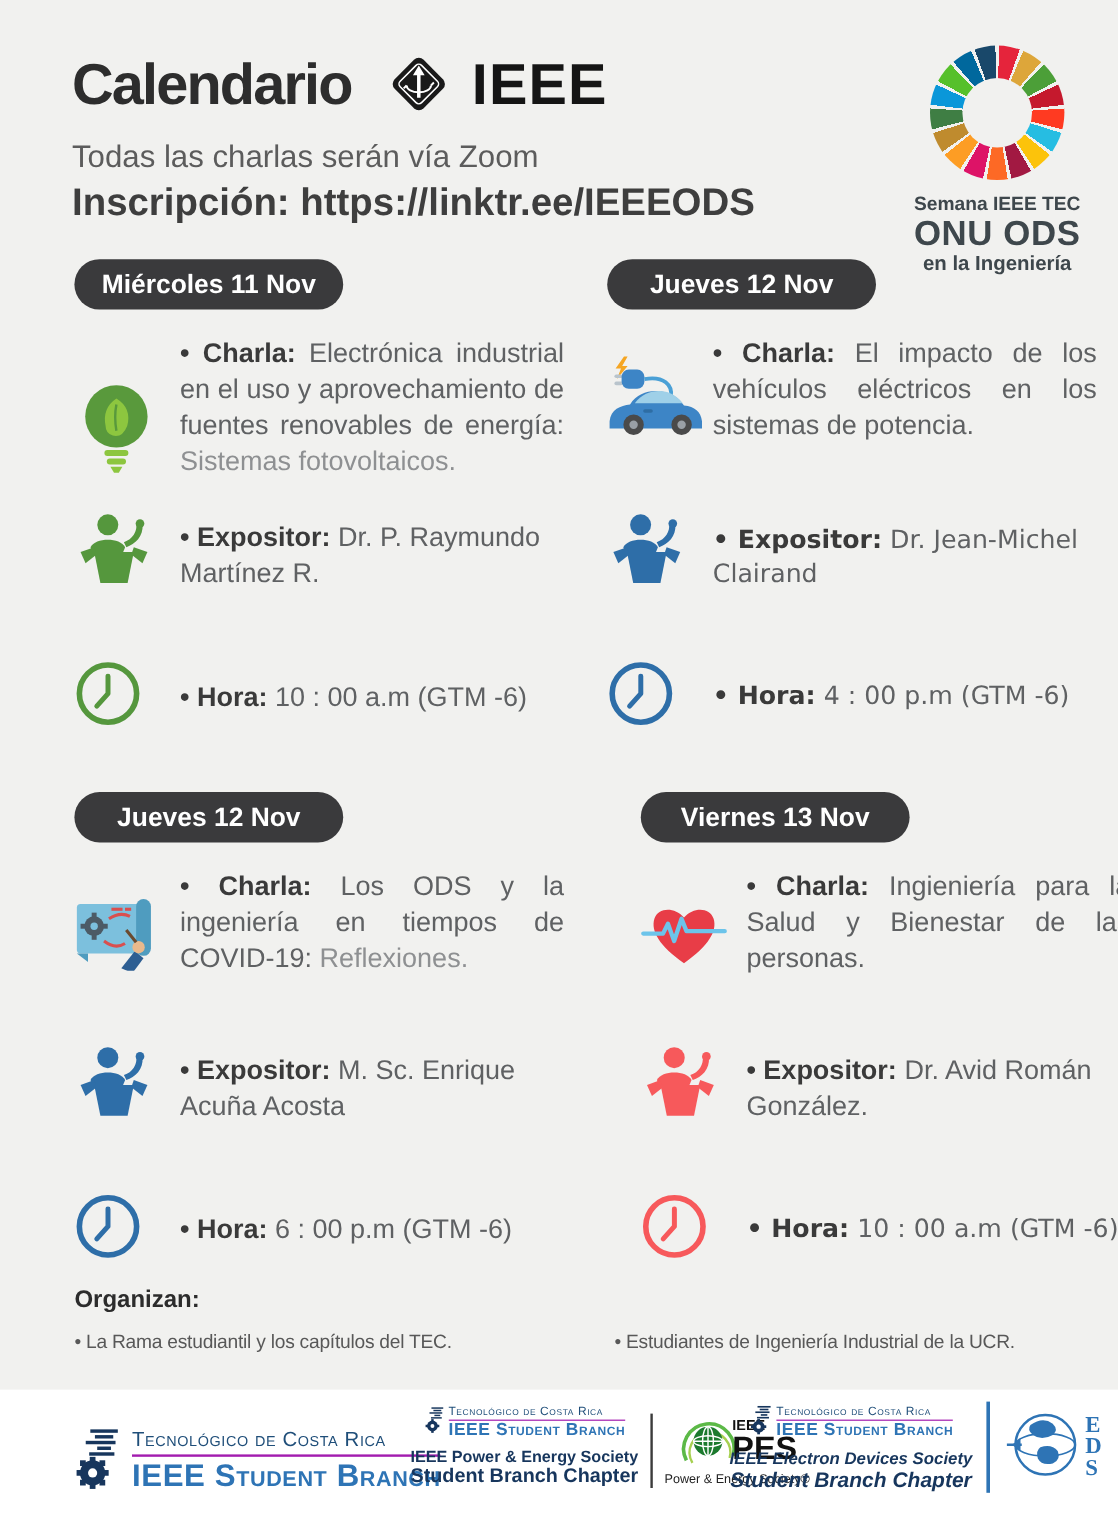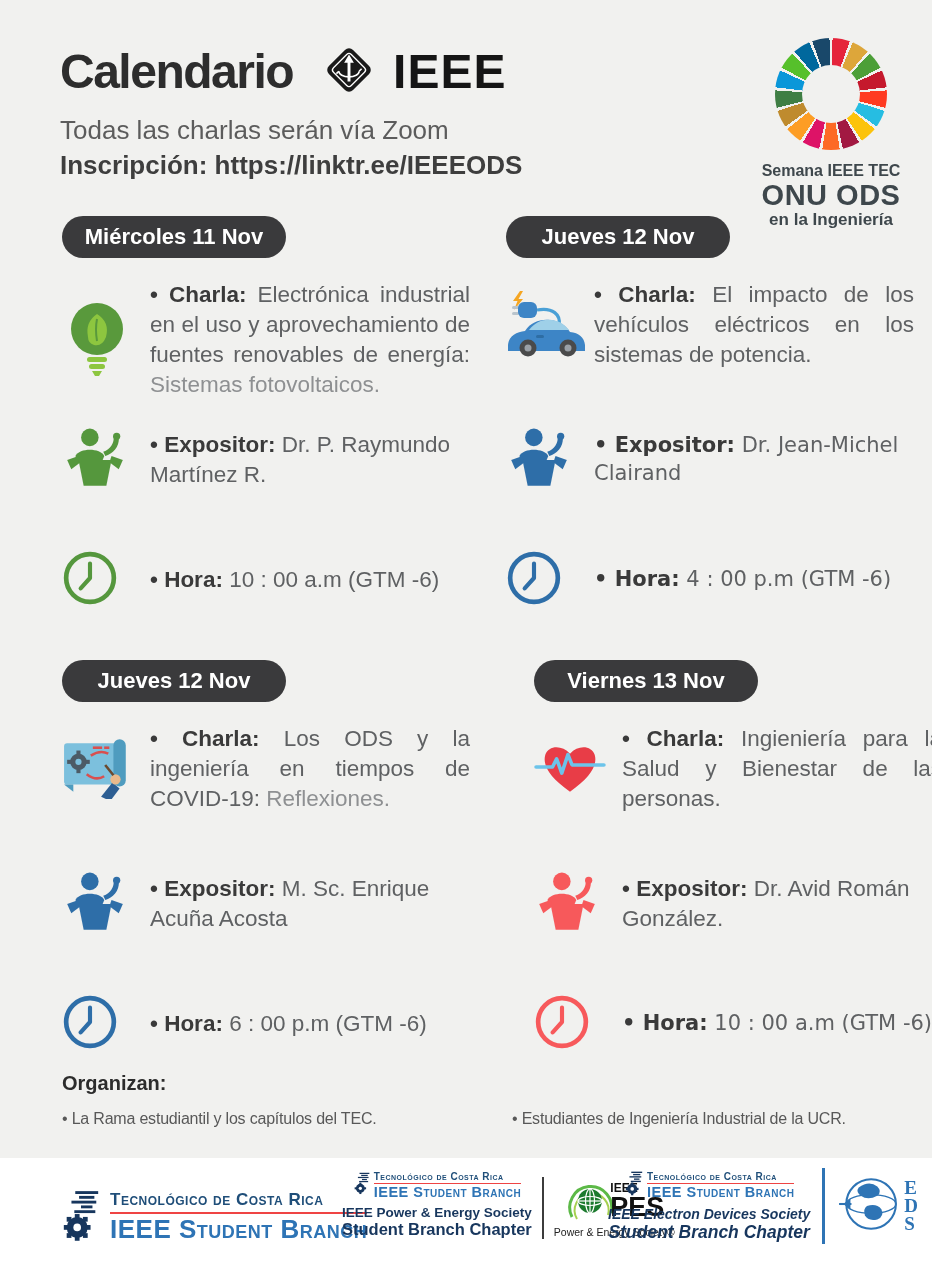--- a/index.html
+++ b/index.html
@@ -6,36 +6,36 @@
   .page{position:relative;width:932px;height:1280px;background:#f1f1ef;overflow:hidden;
         font-family:"Liberation Sans",sans-serif;}
 
   
   .header{position:absolute;left:60px;top:44px;}
   .title-row{display:flex;align-items:flex-start;gap:24px;}
   .title{margin:0;font-size:48px;font-weight:700;color:#2d2d2d;letter-spacing:-1.5px;}
   .brand{font-size:48px;font-weight:800;color:#151515;letter-spacing:1px;margin-left:-6px;}
   .ieee-logo{display:inline-flex;margin-left:6px;}
   .sub1{margin:16px 0 2px;font-size:26px;color:#5c5c5c;font-weight:400;}
-  .sub2{margin:4px 0 0;font-size:26px;color:#3e3e3e;font-weight:600;}
+  .sub2{margin:4px 0 0;font-size:32px;color:#3e3e3e;font-weight:600;}
 
   
   .sdg{position:absolute;left:748px;top:38px;width:166px;text-align:center;color:#3e474c;}
   .wheel{position:relative;width:112px;height:112px;border-radius:50%;margin:0 auto 12px;}
   .wheel .hole{position:absolute;left:27px;top:27px;width:58px;height:58px;border-radius:50%;background:#f1f1ef;}
   .sdg-l1{font-size:16px;font-weight:700;}
   .sdg-l2{font-size:29px;font-weight:700;line-height:1.05;letter-spacing:.5px;}
   .sdg-l3{font-size:17px;font-weight:700;}
 
   
   .event{position:absolute;width:408px;height:420px;}
   .e1{left:62px;top:216px}.e2{left:506px;top:216px}.e3{left:62px;top:660px}.e4{left:534px;top:660px}
   .pill{width:224px;box-sizing:border-box;background:#3a3a3c;color:#fff;font-size:22px;font-weight:700;
         text-align:center;padding:8px 6px;border-radius:24px;}
-  .row{position:absolute;left:0;width:100%;display:flex;align-items:center;}
+  .row{position:absolute;left:0;width:100%;display:flex;align-items:flex-end;}
   .row-charla{top:64px}
   .row-expositor{top:212px}
   .row-hora{top:334px;align-items:center;}
   .icon-wrap{flex:0 0 88px;}
   .txt{margin:0;font-size:22.5px;line-height:1.33;color:#5f6163;text-align:justify;}
   .txt b{color:#3a3a3a;font-weight:700;}
   .txt .tail{color:#8e9092;}
   .row-expositor .txt,.row-hora .txt{text-align:left;}
   .icon-accent{color:var(--accent);}
   .alt{font-family:"DejaVu Sans",sans-serif;font-size:21px;}
@@ -44,22 +44,22 @@
   .org-heading{position:absolute;left:62px;top:1072px;font-size:20px;font-weight:700;color:#2c2c2c;}
   .org-item{position:absolute;top:1110px;font-size:16px;color:#585858;letter-spacing:-.2px;}
   .org-left{left:62px}.org-right{left:512px}
 
   
   .footer{position:absolute;left:0;top:1158px;width:932px;height:122px;background:#ffffff;}
   .fg{position:absolute;display:flex;align-items:center;}
   .fg1{left:60px;top:28px;gap:8px;}
   .fg2{left:342px;top:12px;}
   .fg3{left:608px;top:10px;}
-  .tec-text .l1{font-size:17px;font-weight:700;color:#1f4e79;font-variant:small-caps;letter-spacing:.5px;
-                border-bottom:2px solid #ef4444;padding-bottom:2px;white-space:nowrap;}
+  .tec-text .l1{font-size:17px;font-weight:400;color:#1f4e79;font-variant:small-caps;letter-spacing:.5px;
+                border-bottom:2px solid #a21caf;padding-bottom:2px;white-space:nowrap;}
   .tec-text .l2{font-size:26px;font-weight:700;color:#2e74b5;font-variant:small-caps;letter-spacing:.5px;white-space:nowrap;}
   .tec-mini{display:flex;align-items:center;gap:3px;}
   .tec-mini .tec-text .l1{font-size:10px;border-bottom-width:1px;padding-bottom:1px;}
   .tec-mini .tec-text .l2{font-size:14.5px;}
   .chap-col{display:flex;flex-direction:column;align-items:center;gap:2px;}
   .chapter{text-align:center;color:#17365d;font-weight:700;margin-top:3px;}
   .chapter .c1{font-size:13.5px;white-space:nowrap;}
   .chapter .c2{font-size:16.5px;white-space:nowrap;}
   .chapter.italic{font-style:italic;}
   .chapter.italic .c1{font-size:14px;}

